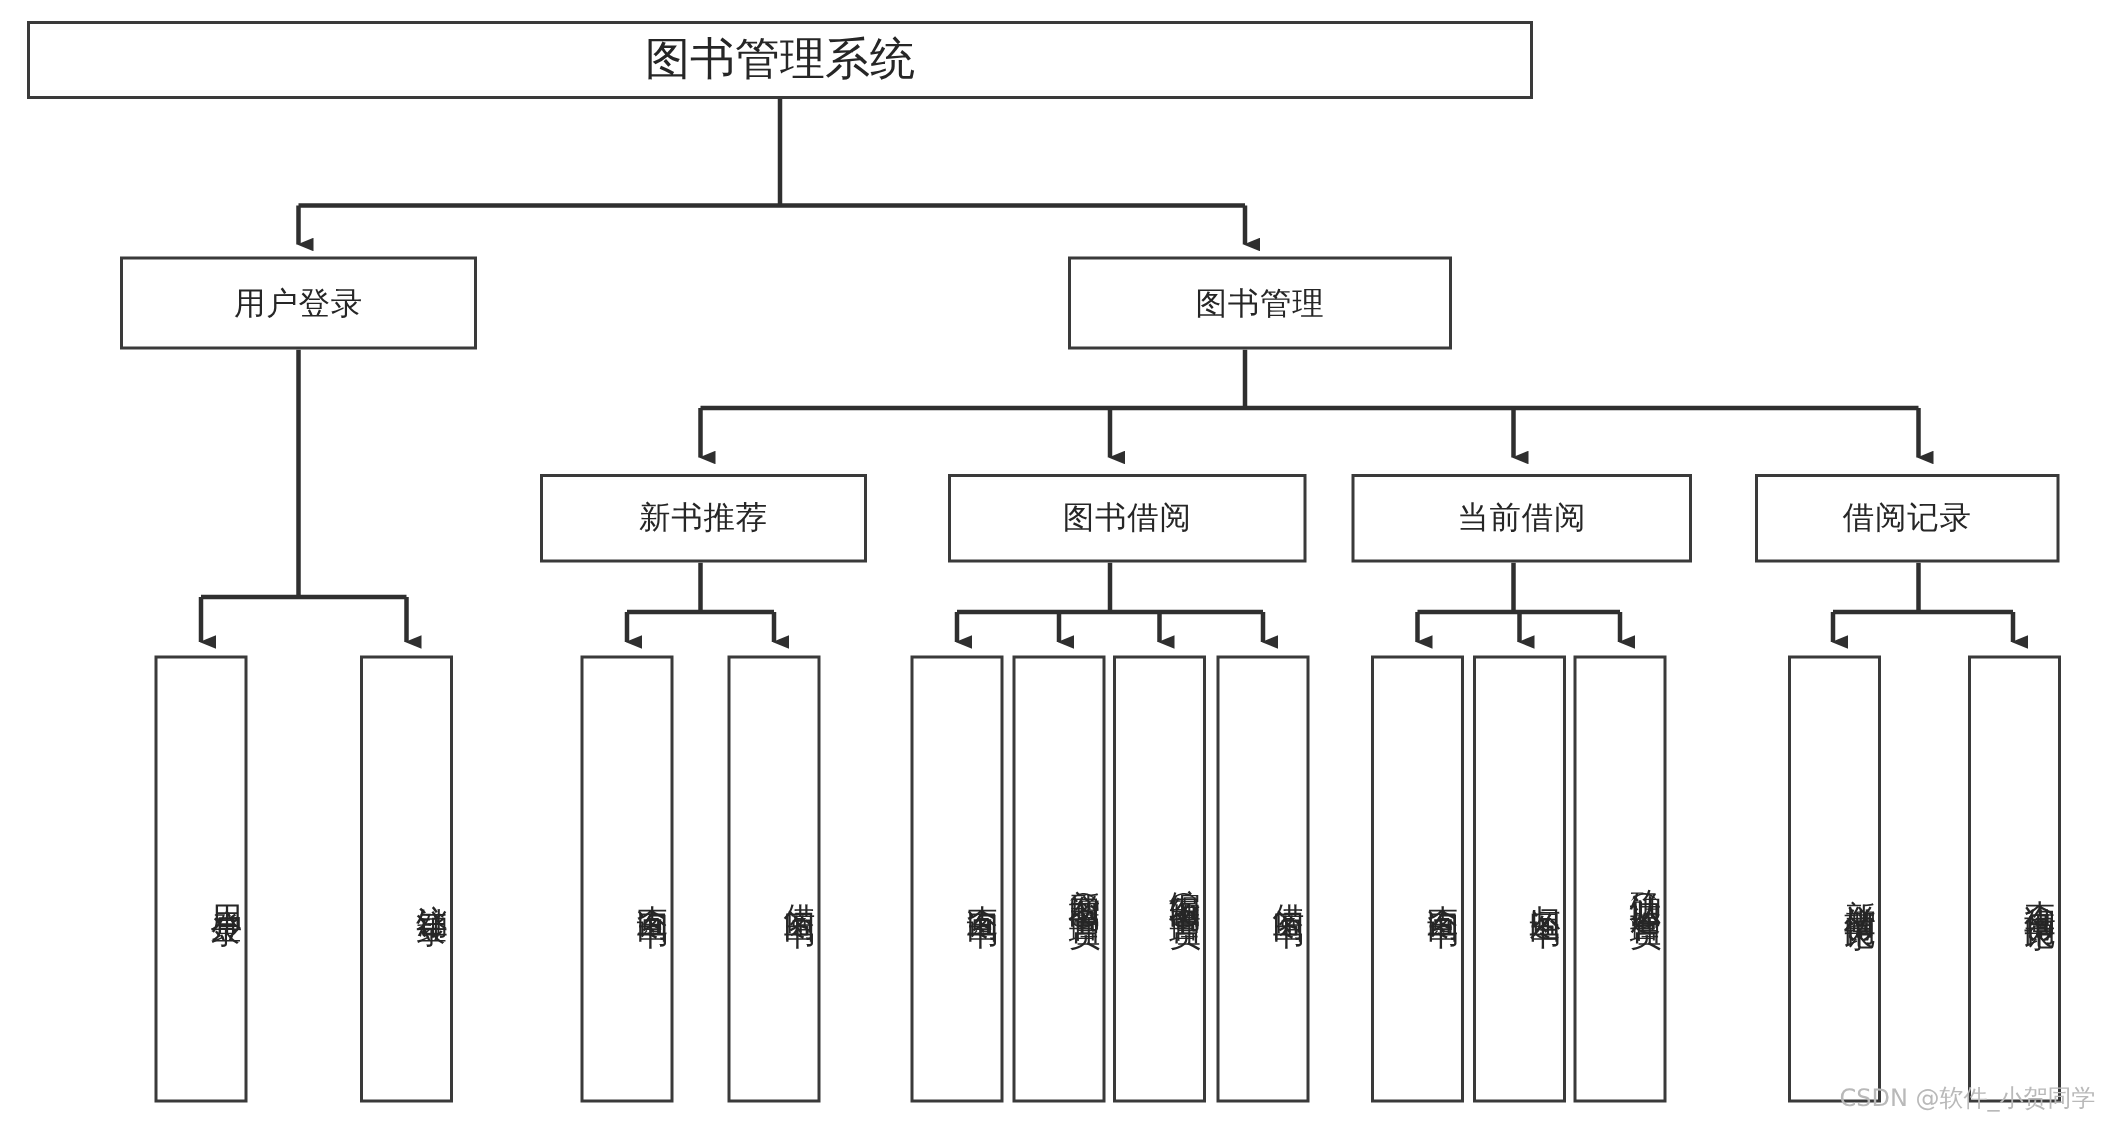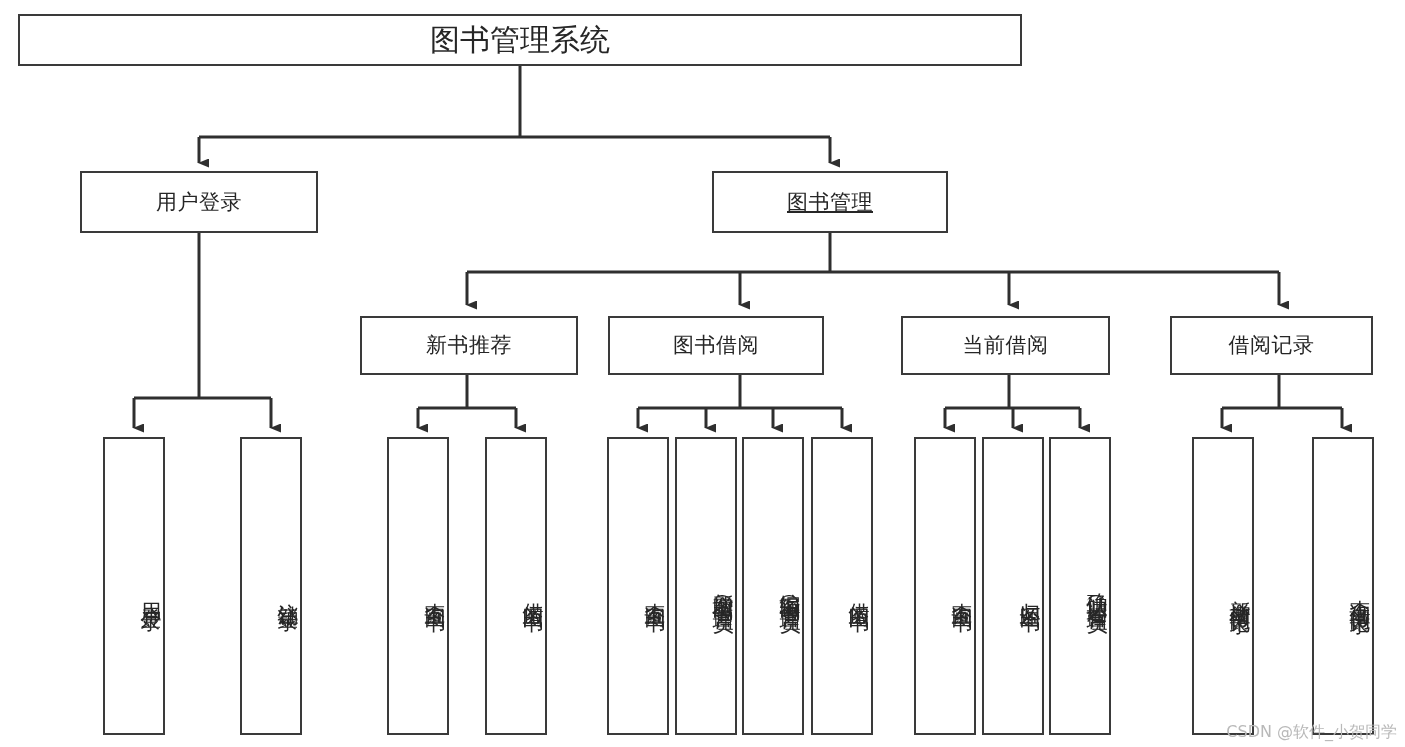--- a/index.html
+++ b/index.html
@@ -128,31 +128,31 @@
     </g>
   </svg>
 
   <div class="node node-root" style="left:18px; top:14px; width:1004px; height:52px;">
     <span>图书管理系统</span>
   </div>
 
   <div class="node node-h" style="left:80px; top:171px; width:238px; height:62px;">
     <span>用户登录</span>
   </div>
-  <div class="node node-h" style="left:712px; top:171px; width:236px; height:62px;text-decoration:underline;">
+  <div class="node node-h" style="left:712px; top:171px; width:256px; height:62px;">
     <span>图书管理</span>
   </div>
 
   <div class="node node-h" style="left:360px; top:316px; width:218px; height:59px;">
     <span>新书推荐</span>
   </div>
-  <div class="node node-h" style="left:608px; top:316px; width:216px; height:59px;justify-content:center;">
+  <div class="node node-h" style="left:632px; top:316px; width:239px; height:59px;justify-content:center;">
     <span>图书借阅</span>
   </div>
-  <div class="node node-h" style="left:901px; top:316px; width:209px; height:59px;">
+  <div class="node node-h" style="left:901px; top:316px; width:227px; height:59px;">
     <span>当前借阅</span>
   </div>
   <div class="node node-h" style="left:1170px; top:316px; width:203px; height:59px;">
     <span>借阅记录</span>
   </div>
 
   <div class="node node-v" style="left:103px; top:437px; width:62px; height:298px;">
     <span class="vtext">用户登录</span>
   </div>
   <div class="node node-v" style="left:240px; top:437px; width:62px; height:298px;">

